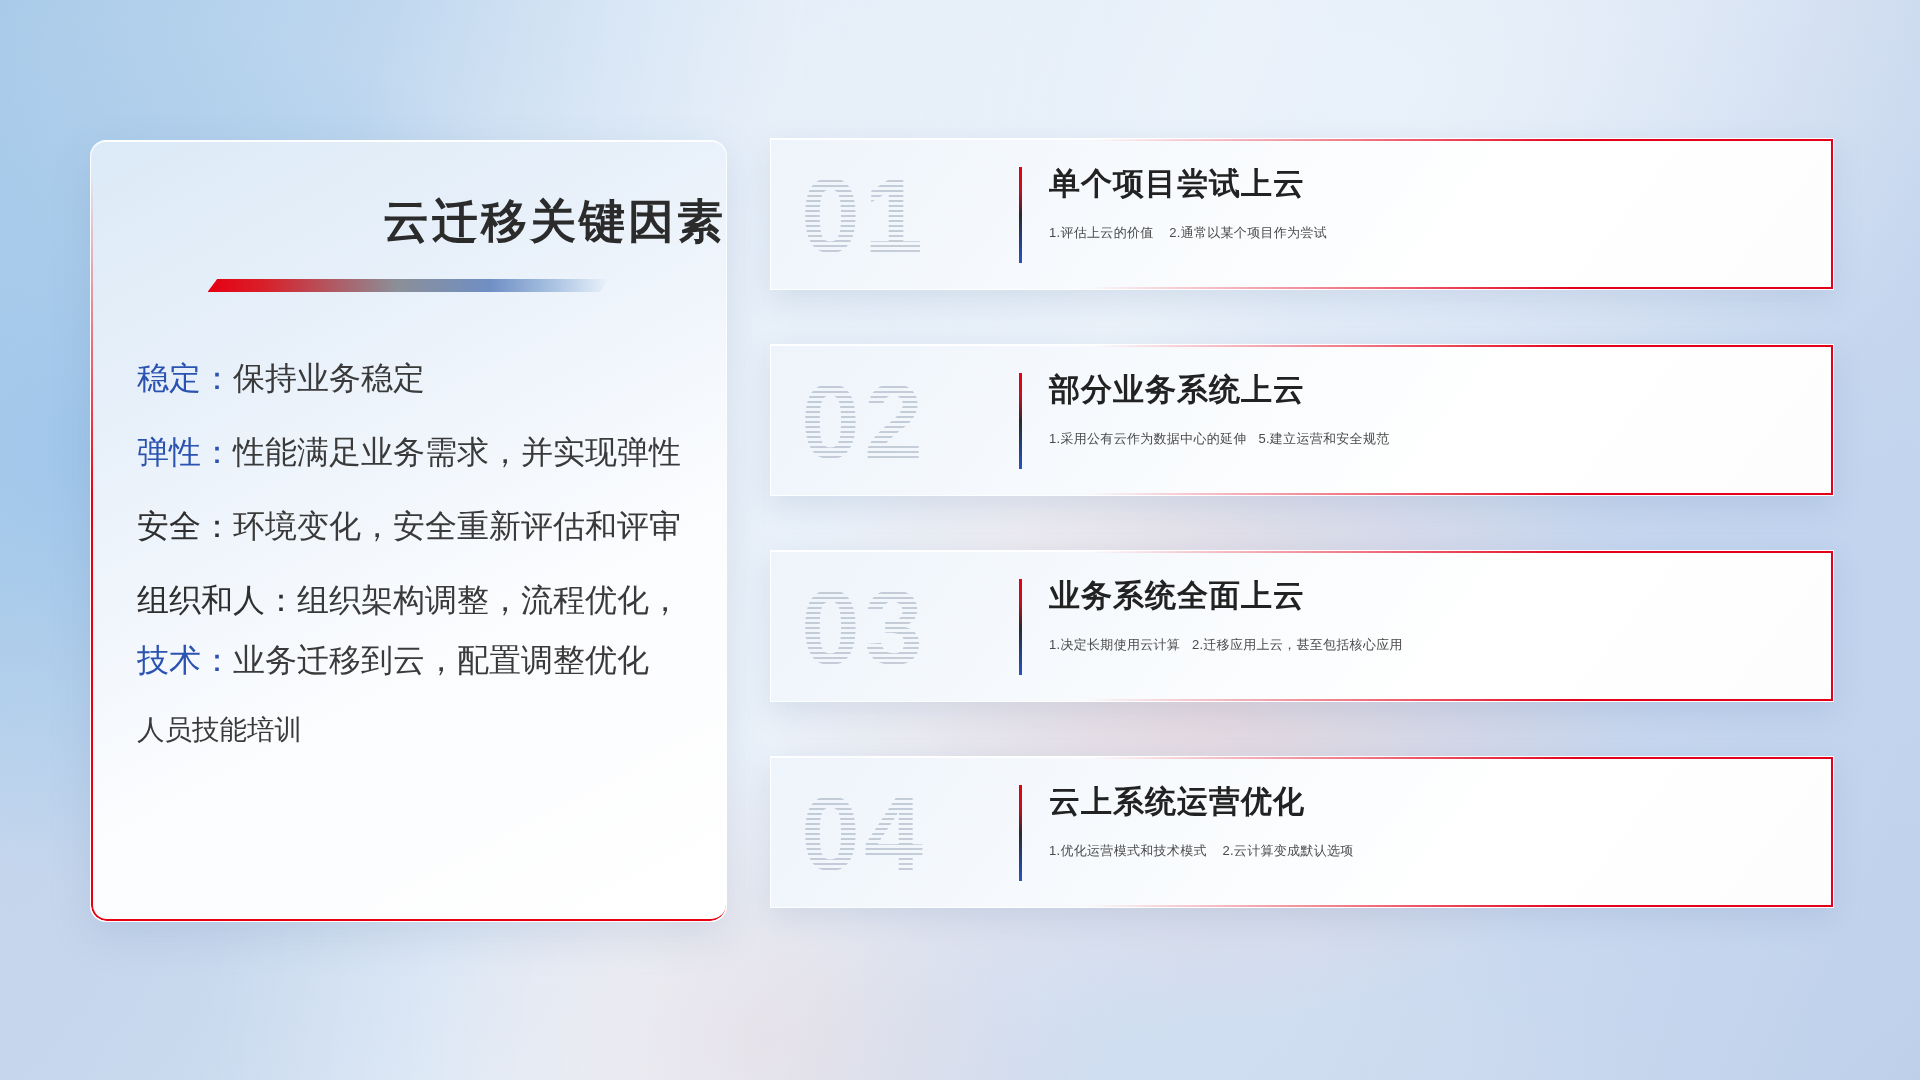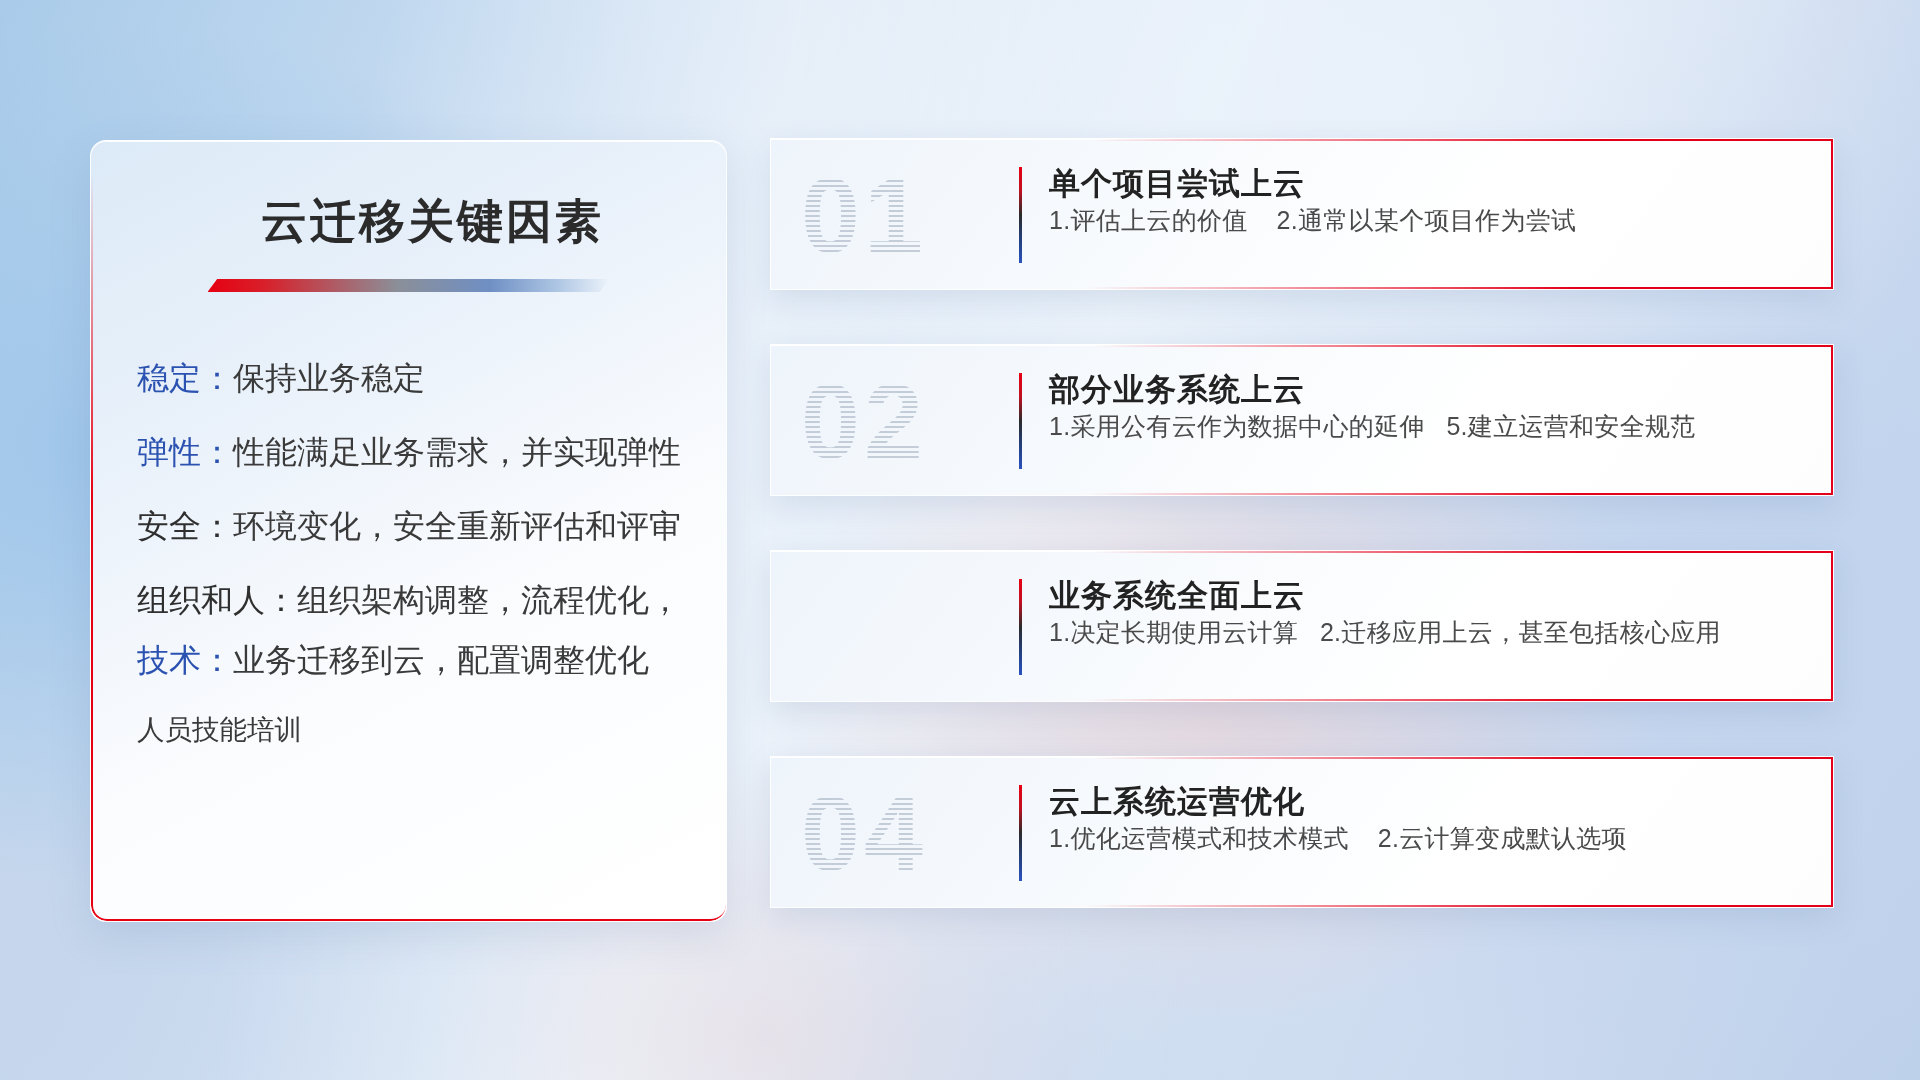--- a/index.html
+++ b/index.html
@@ -45,21 +45,21 @@
   #left-panel::before{  
     content:""; position:absolute; left:0; top:0; bottom:0; right:0;
     border-radius:16px;
     border-left:2px solid #e60012;
     border-bottom:2px solid #e60012;
     -webkit-mask-image:linear-gradient(200deg, rgba(0,0,0,0) 26%, #000 58%);
     mask-image:linear-gradient(200deg, rgba(0,0,0,0) 26%, #000 58%);
     pointer-events:none;
   }
   #panel-title{
-    margin:50px 0 0 0; text-align:center;
+    margin:50px 0 0 0; text-align:right;
     font-size:46px; font-weight:bold; letter-spacing:3px;
     color:#2b2b2b;
     padding-left:48px;
   }
   #title-rule{
     margin:26px auto 0; width:402px; height:13px; position:relative;
   }
   #title-rule .bar{
     position:absolute; inset:0;
     background:linear-gradient(90deg,#e60012 0%, #d8202a 14%, #8b8f98 47%, #6f8fc4 70%, #aac3e2 86%, rgba(190,210,235,0) 100%);
@@ -102,21 +102,21 @@
   }
   .card-bar{
     position:absolute; left:248px; top:28px; width:3px; height:96px;
     background:linear-gradient(180deg,#e60012 0%, #c21020 24%, #2b2b2b 50%, #23407f 76%, #2a52c0 100%);
   }
   .card-body{ position:absolute; left:278px; top:26px; right:24px; }
   .card-title{
     font-size:31px; font-weight:bold; color:#222; letter-spacing:1px; line-height:1.25;
   }
   .card-sub{
-    margin-top:0; font-size:25px; color:#4a4a4a; letter-spacing:.3px;
+    margin-top:20px; font-size:13px; color:#4a4a4a; letter-spacing:.3px;
     white-space:pre;
   }
 </style>
 </head>
 <body>
 
 <div id="bg-base"></div>
 <div id="bg-sheen"></div>
 <div id="bg-warm"></div>
 
@@ -160,20 +160,21 @@
   <article class="card">
     <div class="card-num">02</div>
     <div class="card-bar"></div>
     <div class="card-body">
       <div class="card-title">部分业务系统上云</div>
       <div class="card-sub">1.采用公有云作为数据中心的延伸   5.建立运营和安全规范</div>
     </div>
   </article>
 
   <article class="card">
+    <div class="card-num">03</div>
     <div class="card-bar"></div>
     <div class="card-body">
       <div class="card-title">业务系统全面上云</div>
       <div class="card-sub">1.决定长期使用云计算   2.迁移应用上云，甚至包括核心应用</div>
     </div>
   </article>
 
   <article class="card">
     <div class="card-num">04</div>
     <div class="card-bar"></div>

